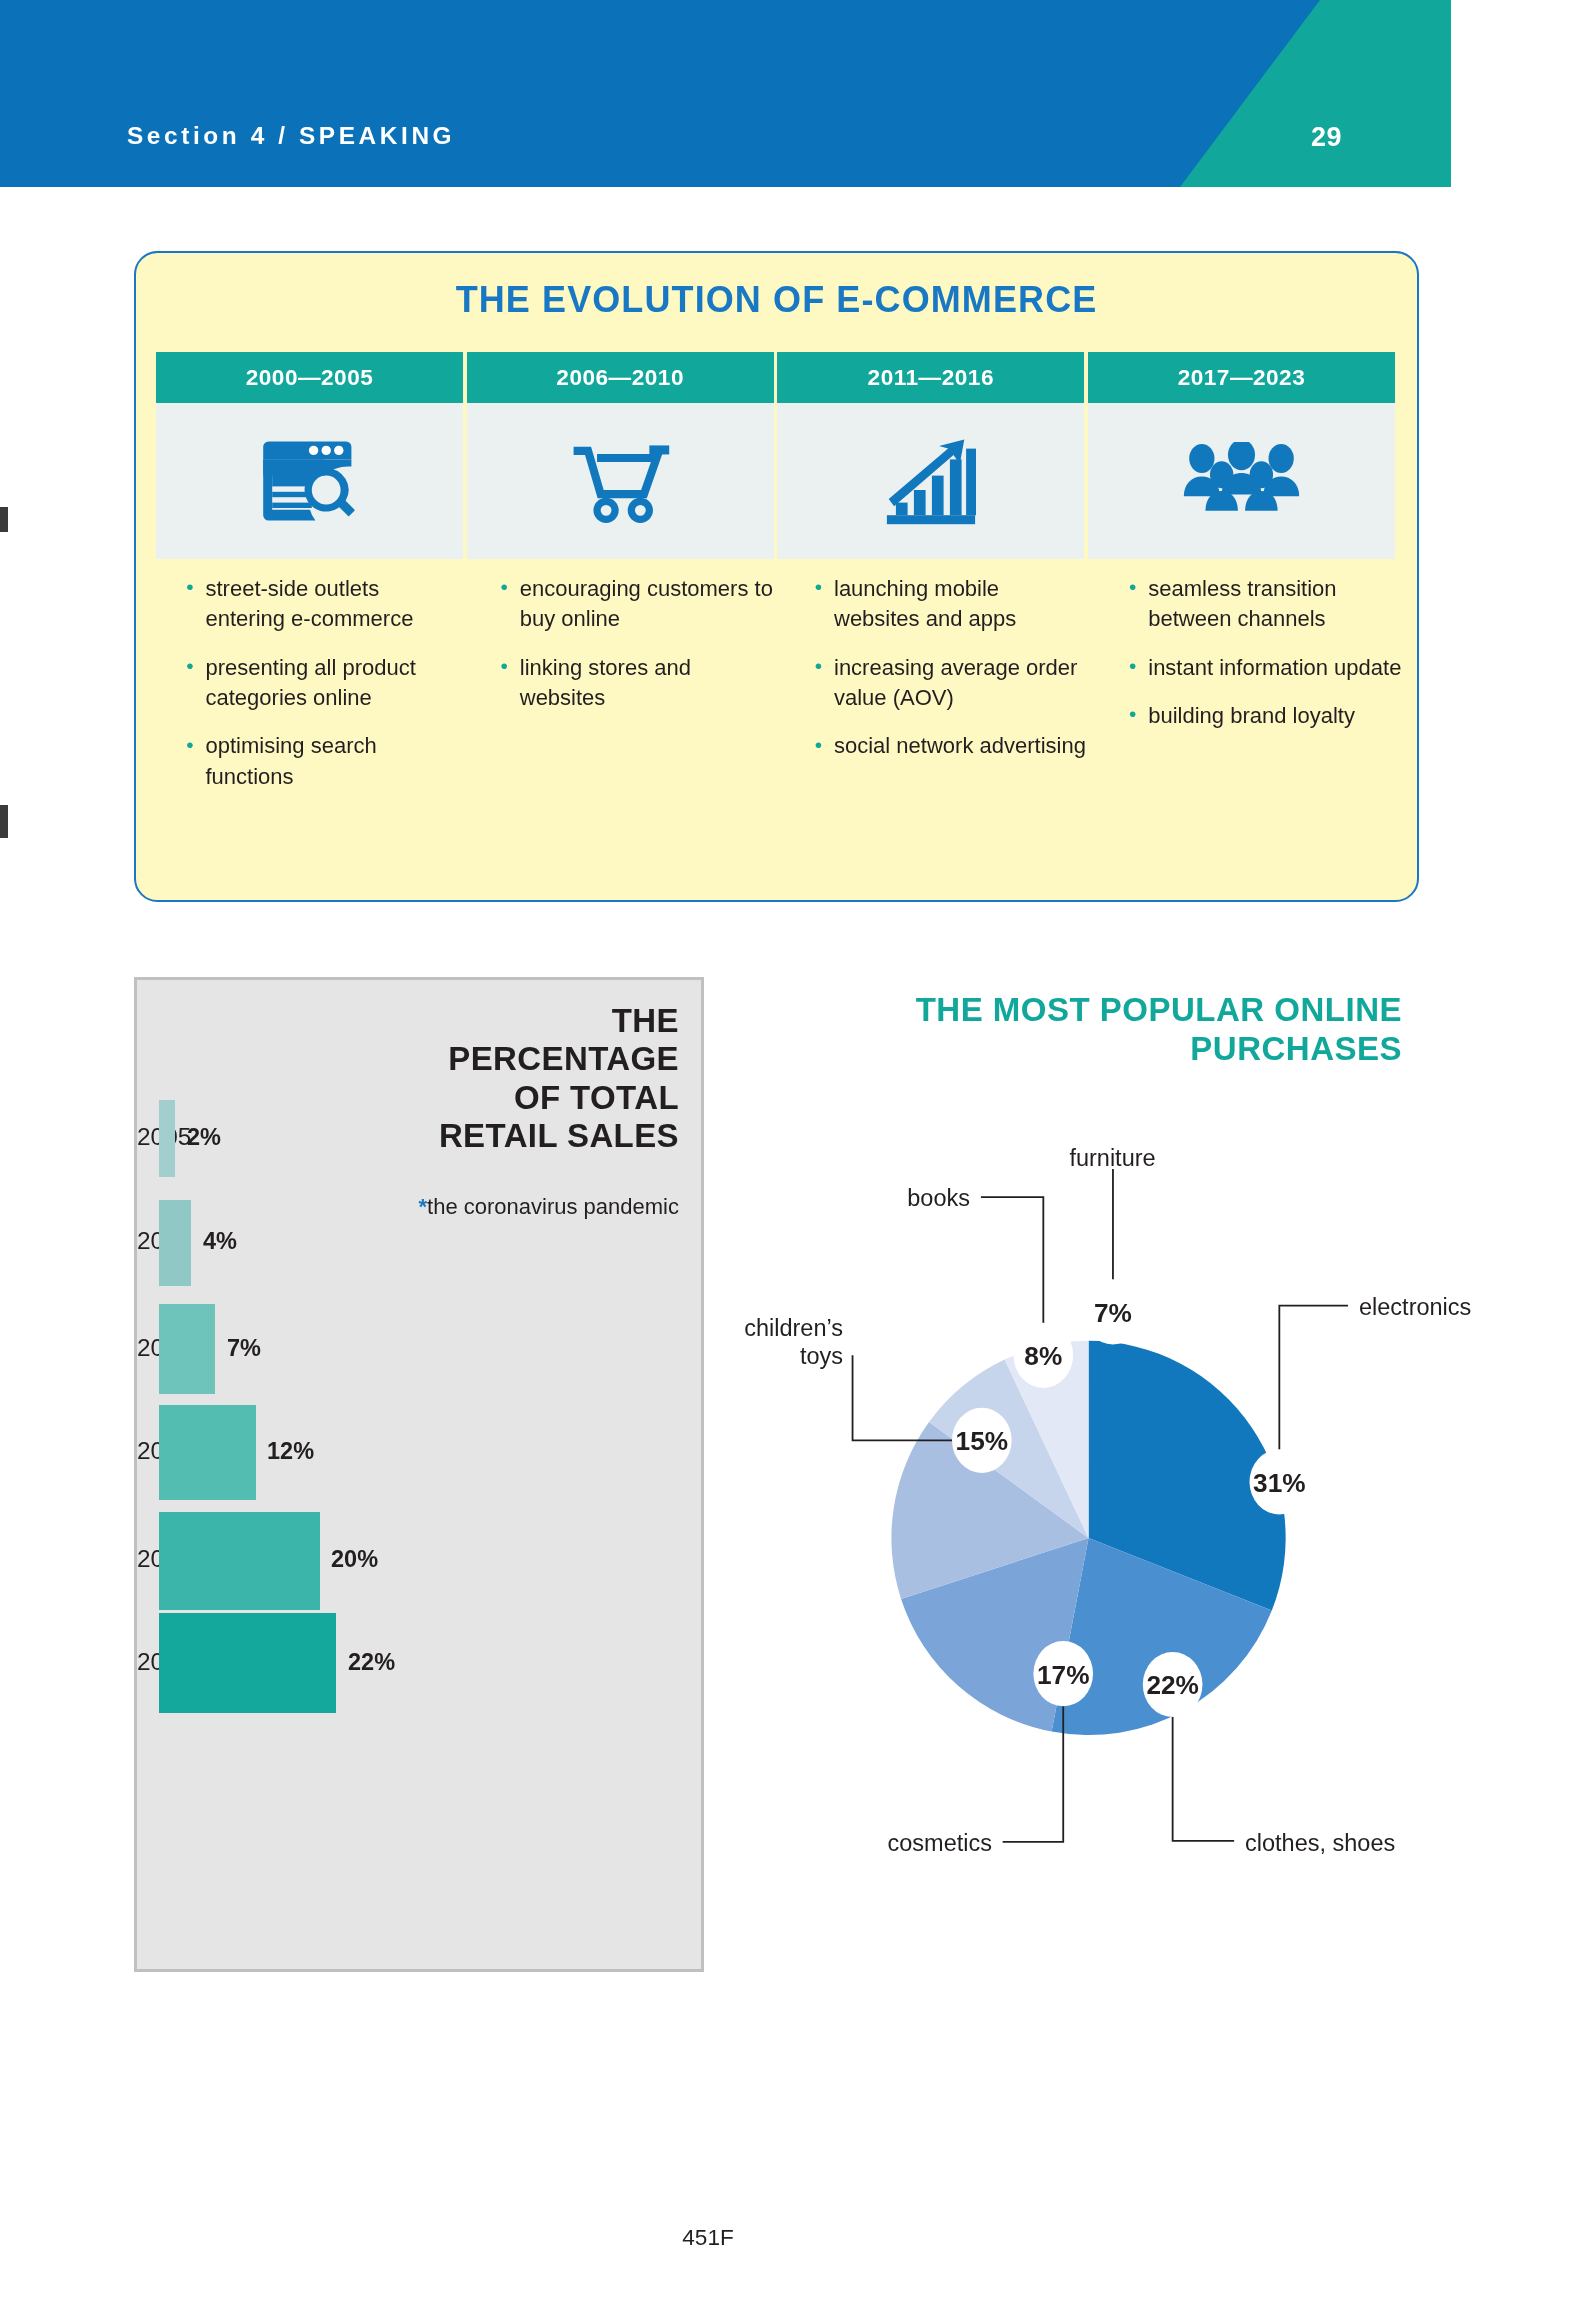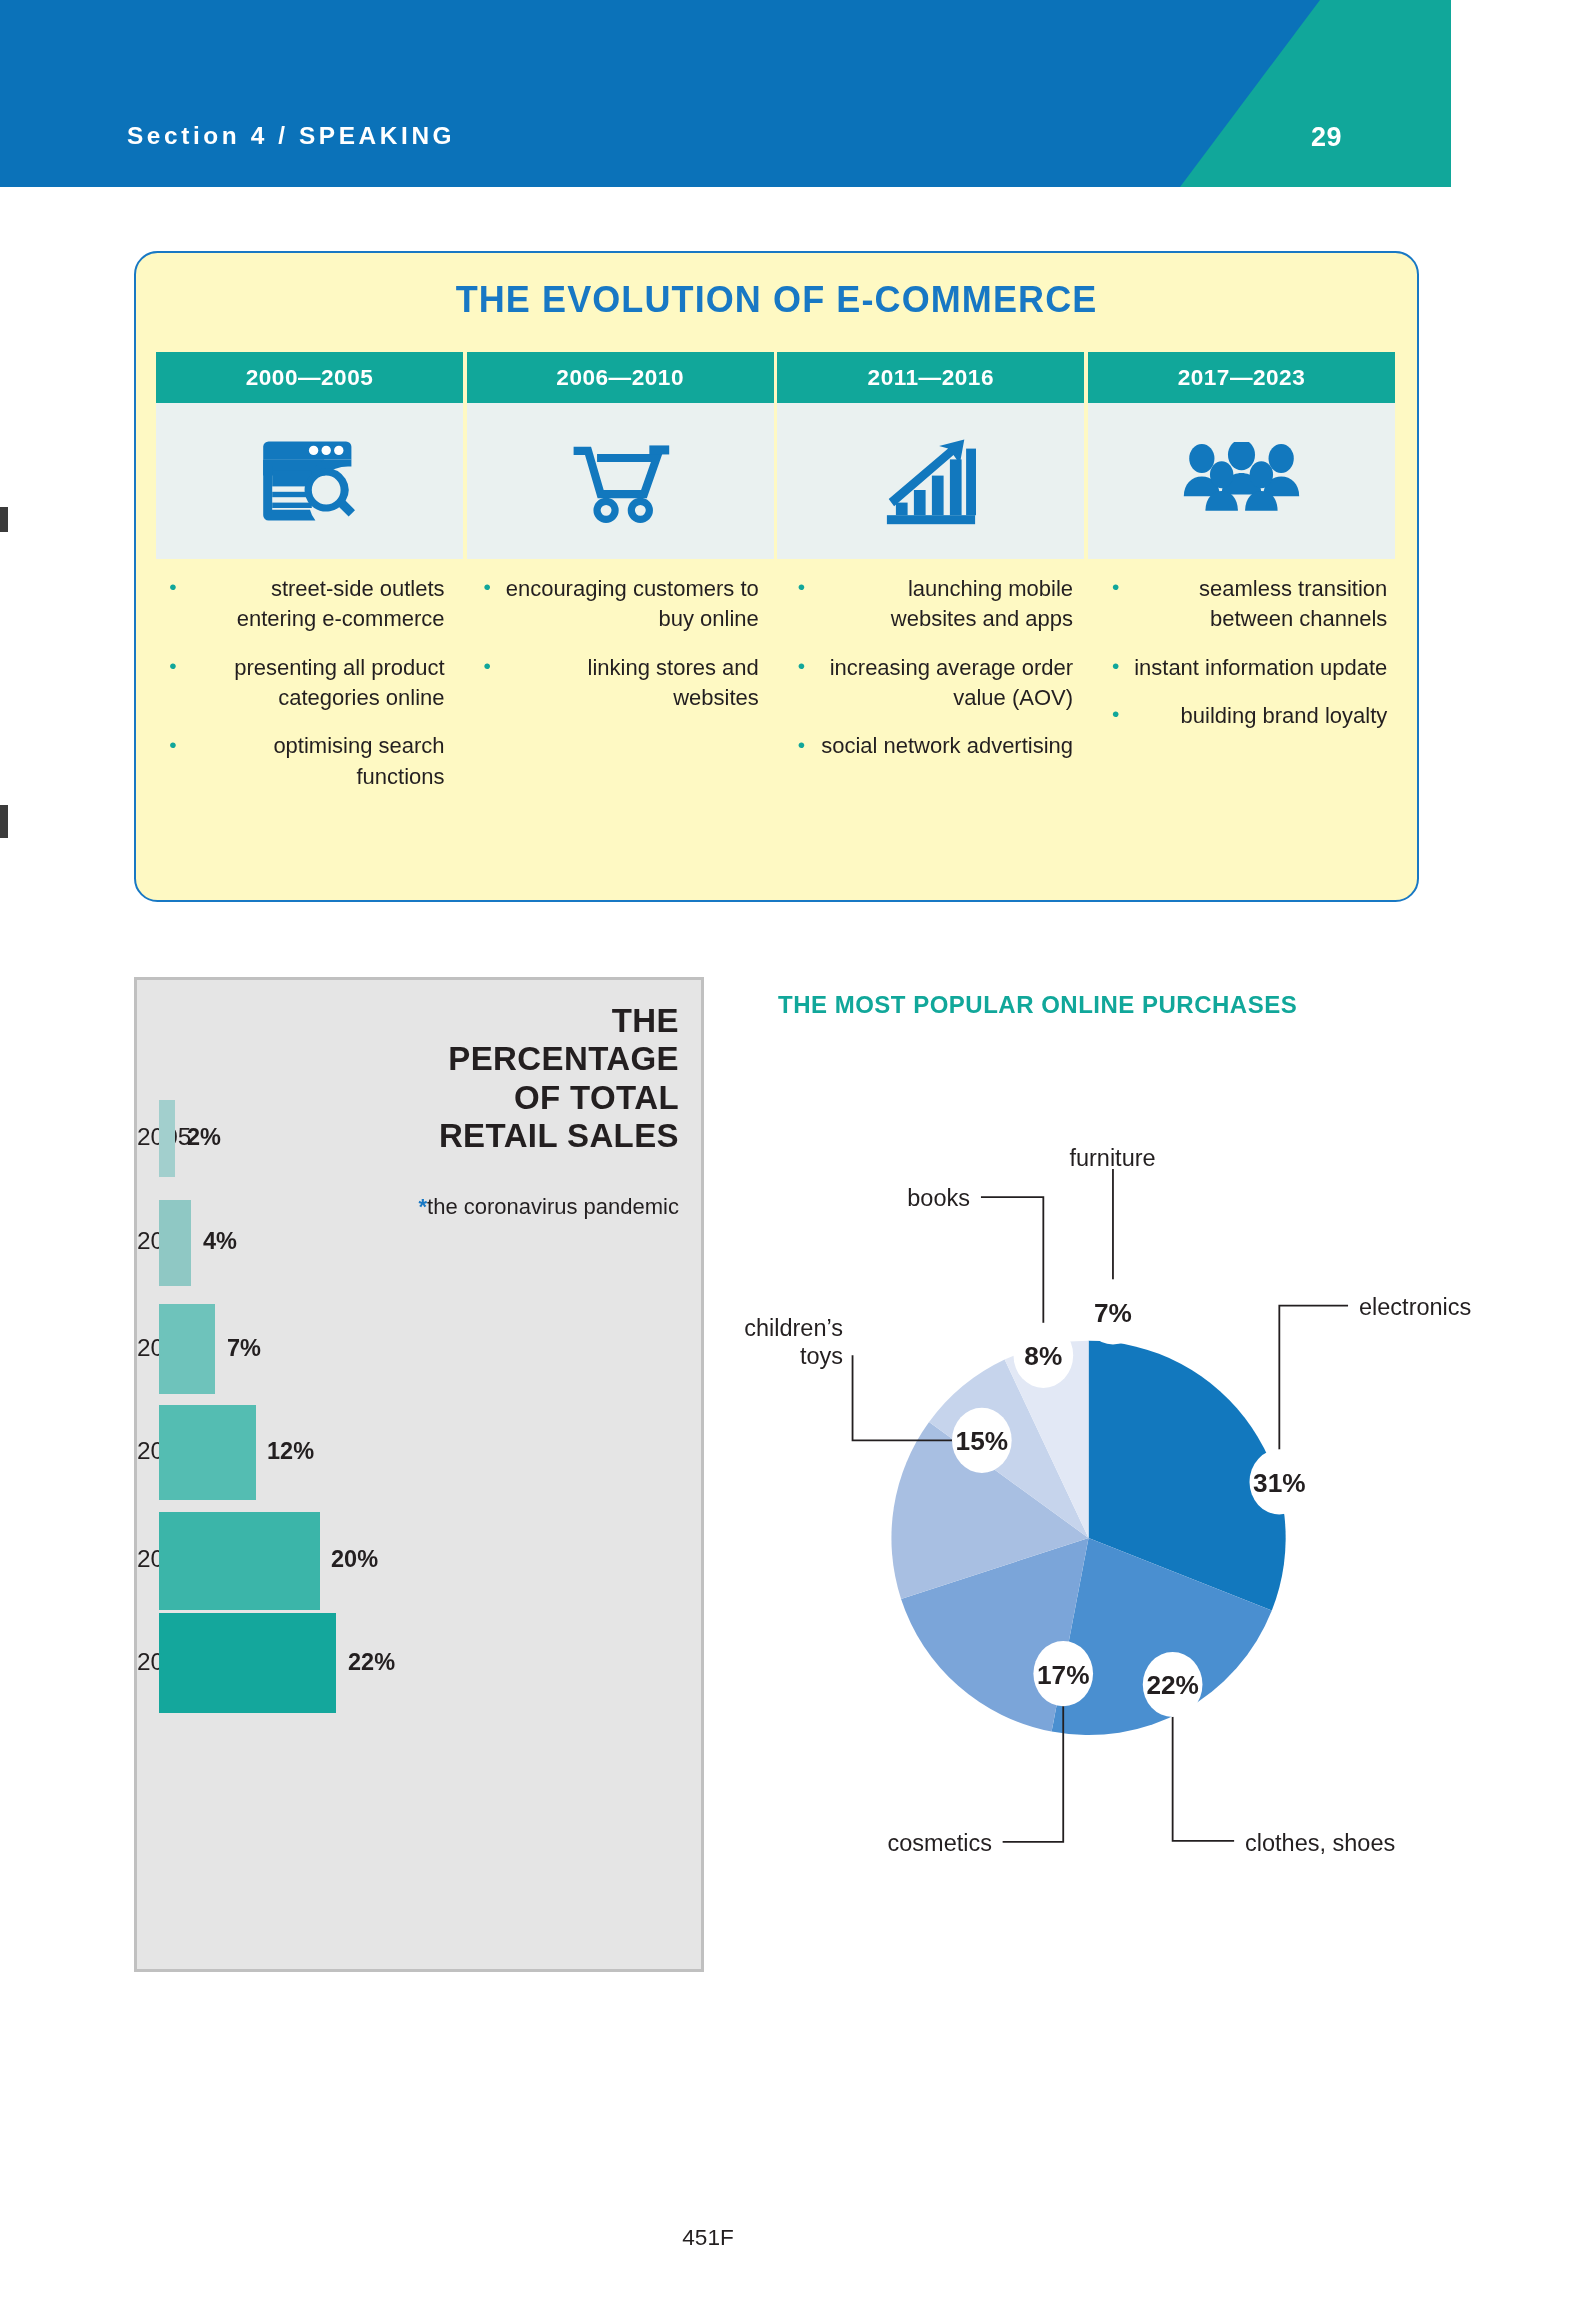--- a/index.html
+++ b/index.html
@@ -60,22 +60,22 @@
     background:#11a79a; color:#ffffff;
     height:51px; line-height:51px; text-align:center;
     font-size:22.6px; font-weight:bold; letter-spacing:0.5px;
   }
   .col-icon {
     background:#eaf1f0; height:156px;
     display:flex; align-items:center; justify-content:center;
   }
   .col-icon svg { display:block; }
   #evolution-bullets {
-    position:absolute; left:16px; top:321px; width:1248px;
-    display:flex; gap:9px;text-align:right;
+    position:absolute; left:33px; top:321px; width:1248px;
+    display:flex; gap:9px;
   }
   .bullet-col { width:308px; padding:0 12.7px 0 14.5px; box-sizing:border-box; }
   .bullet {
     position:relative; padding-left:22px;
     font-size:22px; line-height:1.38; color:#231f20;
     margin-bottom:18px;
   }
   .bullet::before {
     content:"•"; position:absolute; left:2.7px; top:-0.9px;
     color:#11a79a; font-size:21px; line-height:1.38;
@@ -104,22 +104,22 @@
   .bar-label .star { color:#1878c4; font-weight:bold; }
   .bar-rect { position:absolute; }
   .bar-value {
     position:absolute; font-size:23.5px; font-weight:bold; color:#231f20;
     white-space:nowrap;
   }
 
   
   #pie-title {
     position:absolute; left:778px; top:991px; width:624px;
-    text-align:left; color:#11a79a;
-    font-size:24px; font-weight:bold; line-height:1.18; letter-spacing:0.5px;
+    text-align:right; color:#11a79a;
+    font-size:33px; font-weight:bold; line-height:1.18; letter-spacing:0.5px;
   }
   #pie-area { position:absolute; left:715px; top:1113px; width:814px; height:859px; }
   #pie-area svg { display:block; }
   .pie-cat-label {
     position:absolute; font-size:23.5px; color:#231f20; white-space:nowrap;
   }
 
   
   #footer-code {
     position:absolute; left:0; top:2225px; width:1416px;

